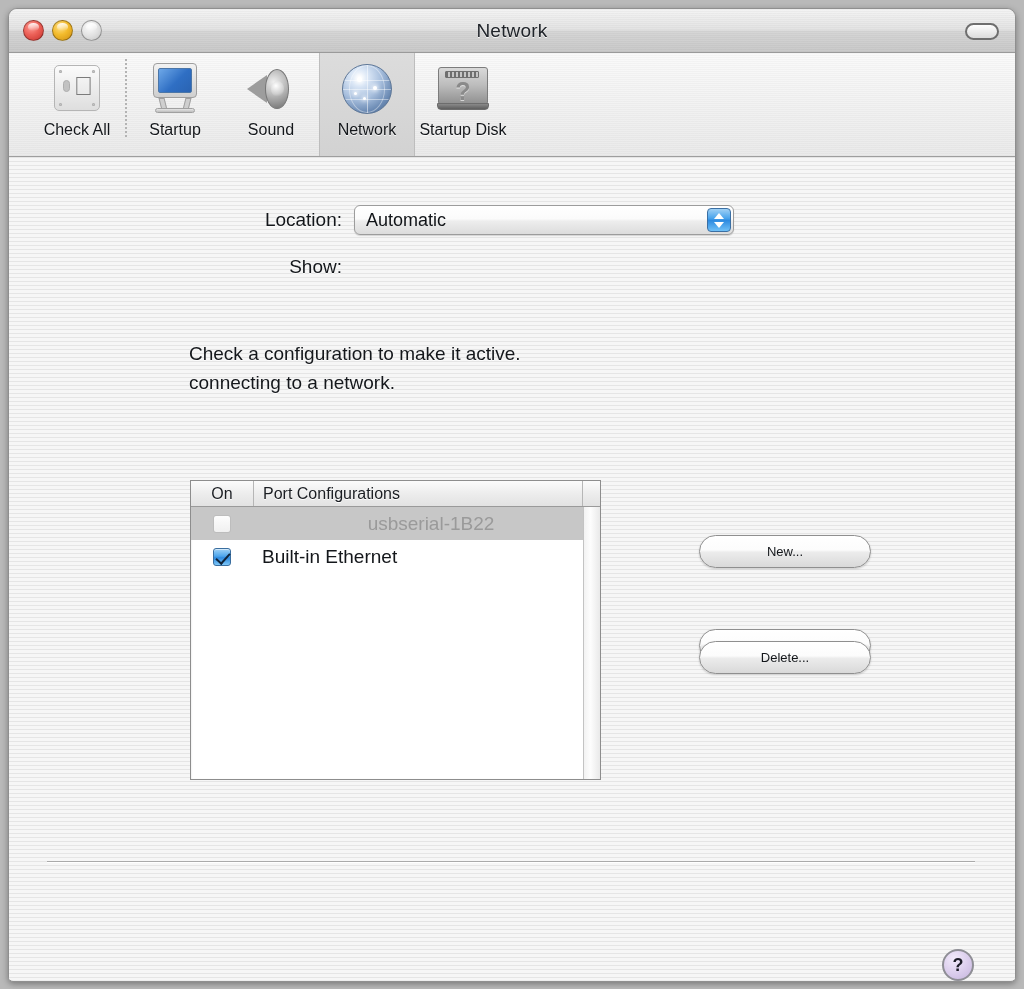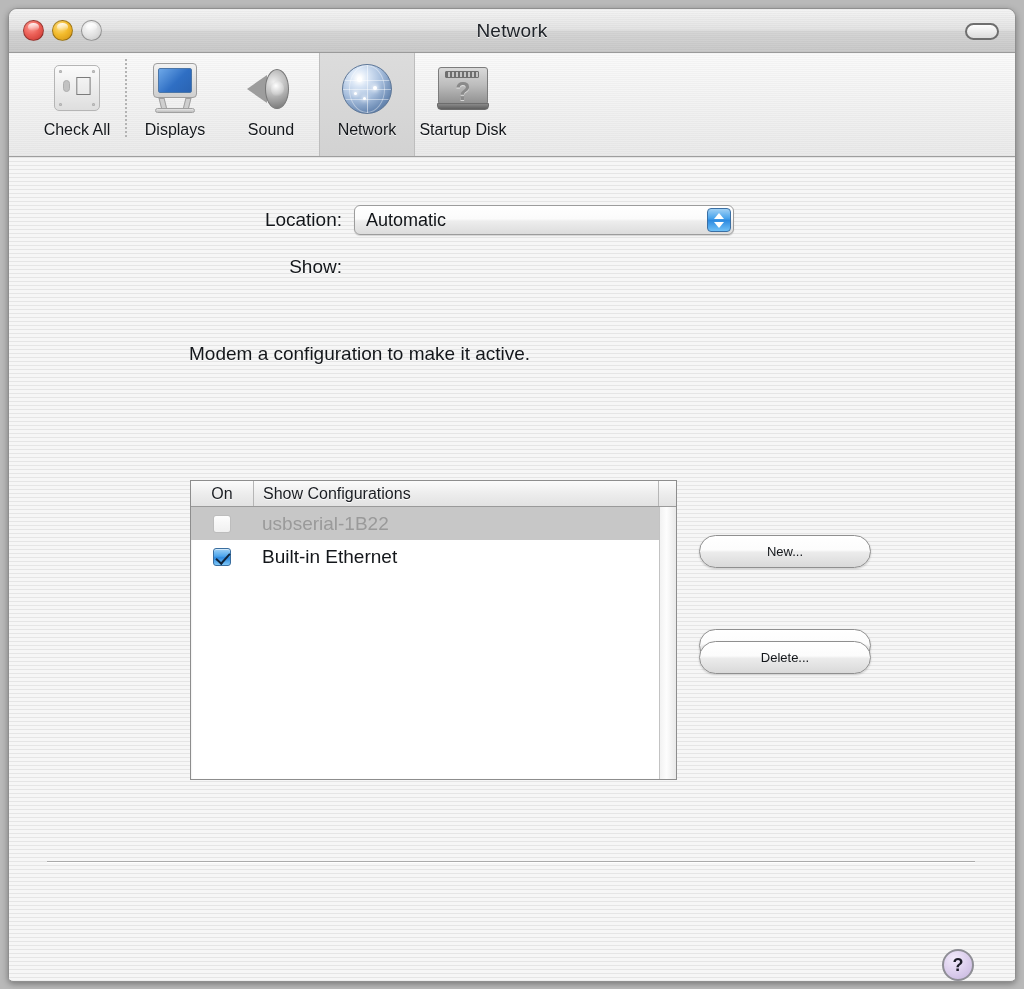--- a/index.html
+++ b/index.html
@@ -283,21 +283,21 @@
 
   
   #instructions {
     position: absolute; left: 180px; top: 182px;
     width: 690px;
     font-size: 19px; line-height: 29px; color: #14171b;
     text-shadow: 0 1px 0 rgba(255,255,255,.75);
   }
   #table {
     position: absolute; left: 181px; top: 323px;
-    width: 487px; height: 300px;
+    width: 411px; height: 300px;
     background: #ffffff;
     border: 1px solid #8d8d8d;
     box-shadow: inset 0 1px 2px rgba(0,0,0,.16);
     overflow: hidden;
   }
   #thead {
     display: flex; height: 26px;
     background: linear-gradient(to bottom, #fbfbfb 0%, #ededed 50%, #e2e2e2 100%);
     border-bottom: 1px solid #9a9a9a;
   }
@@ -315,21 +315,21 @@
     display: flex; align-items: center; height: 33px;
     cursor: default;
   }
   .trow.selected { background: #c7c7c7; }
   .cell-on { width: 62px; display: flex; justify-content: center; }
   .cell-name {
     flex: 1; padding-left: 9px;
     font-size: 19px; color: #14171b;
     white-space: nowrap;
   }
-  .trow.disabled .cell-name { color: #9a9a9a; }
+  .trow.disabled .cell-name { color: #9a9a9a; text-align: center; }
   .cb {
     width: 18px; height: 18px; border-radius: 3px;
     position: relative;
   }
   .cb.on {
     background: linear-gradient(to bottom, #9fd2f7 0%, #4ea6ec 45%, #2f8ade 55%, #7cc6f8 100%);
     border: 1px solid #3a6e9f;
     box-shadow: inset 0 1px 0 rgba(255,255,255,.55);
   }
   .cb.on::after {
@@ -430,21 +430,21 @@
       <div class="tb-ico">
         <div class="ico-display">
           <div class="bez">
               <div class="scrn"></div>
             </div>
           <div class="leg leg1"></div>
           <div class="leg leg2"></div>
           <div class="base"></div>
         </div>
       </div>
-      <div class="tb-label">Displays</div>
+      <div class="tb-label">Startup</div>
     </div>
 
     <div class="tb-item">
       <div class="tb-ico">
         <div class="ico-sound">
           <div class="cone"></div>
           <div class="body"></div>
           <div class="dome"></div>
         </div>
       </div>
@@ -493,27 +493,28 @@
             <div class="dn"></div>
         </div>
       </div>
     </div>
 
     <div class="field-row" id="show-row">
       <div class="field-label">Show:</div>
     </div>
 
     <div id="instructions">
-      <div>Modem a configuration to make it active.</div>
+      <div>Check a configuration to make it active.</div>
+      <div>connecting to a network.</div>
     </div>
 
     <div id="table">
       <div id="thead">
         <div class="th th-on">On</div>
-        <div class="th th-port">Show Configurations</div>
+        <div class="th th-port">Port Configurations</div>
         <div class="th th-pad"></div>
       </div>
       <div id="tbody">
 
         <div class="trow selected disabled">
           <div class="cell-on">
             <div class="cb off"></div>
           </div>
           <div class="cell-name">usbserial-1B22</div>
         </div>

